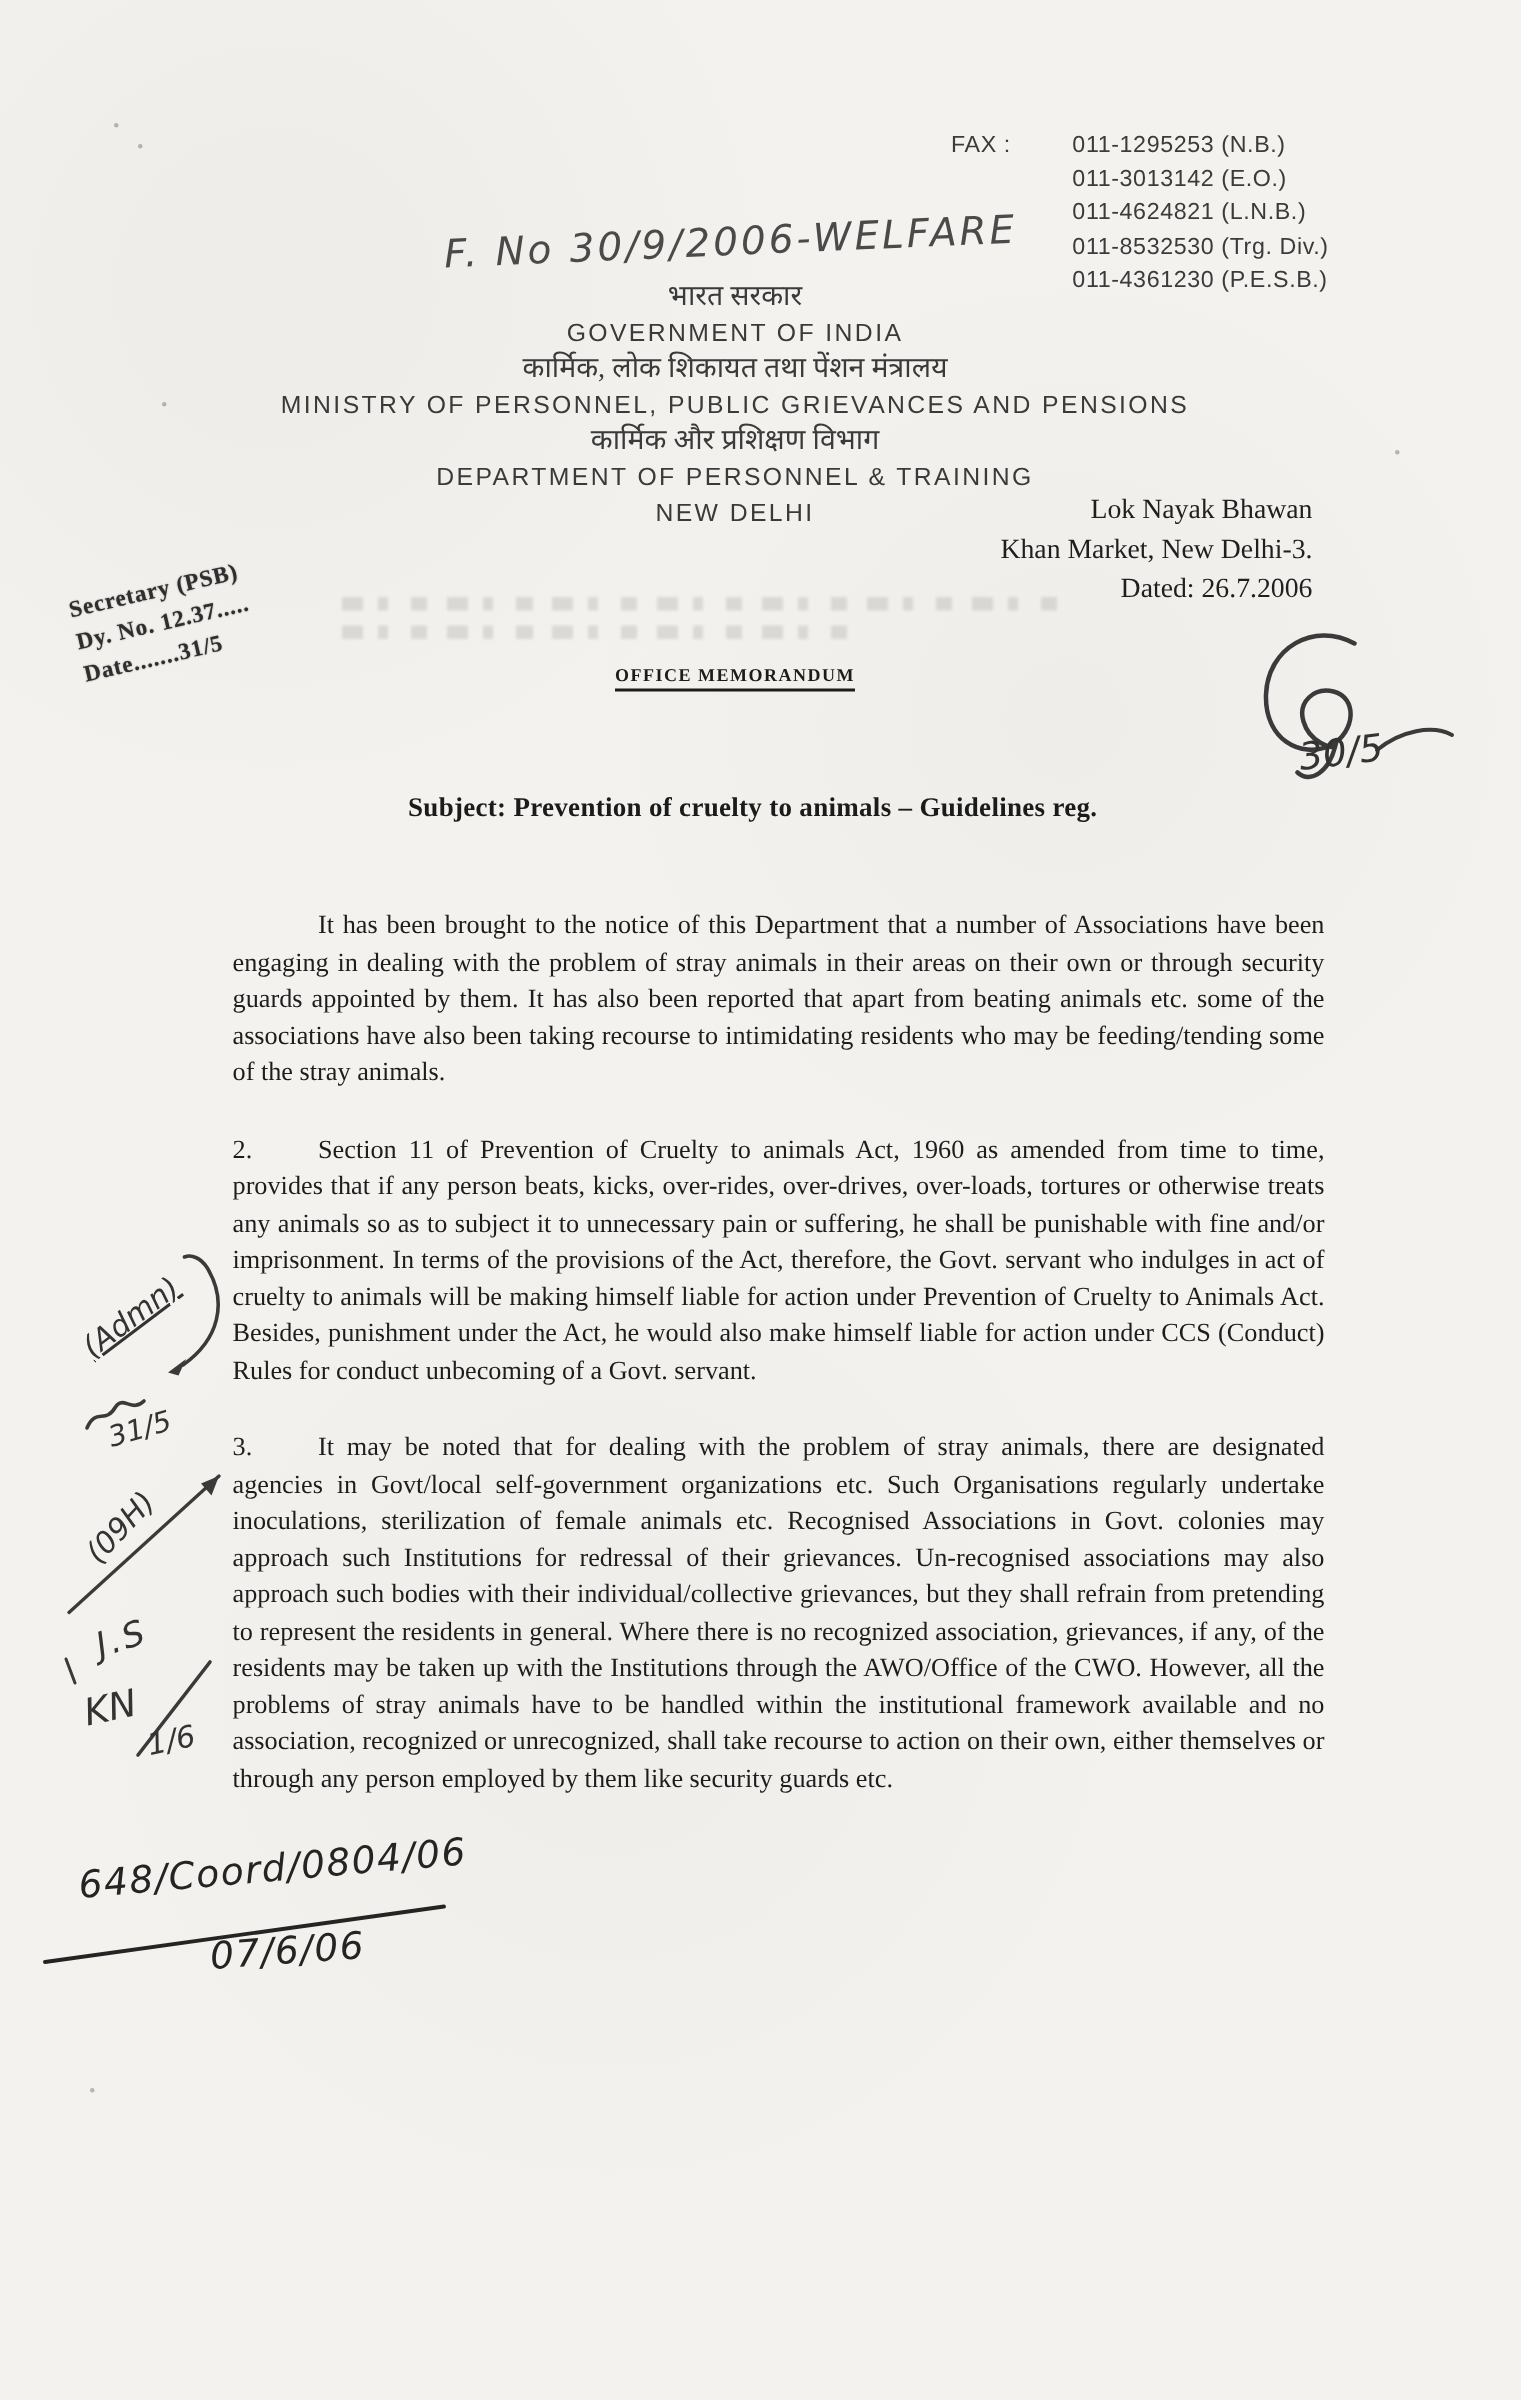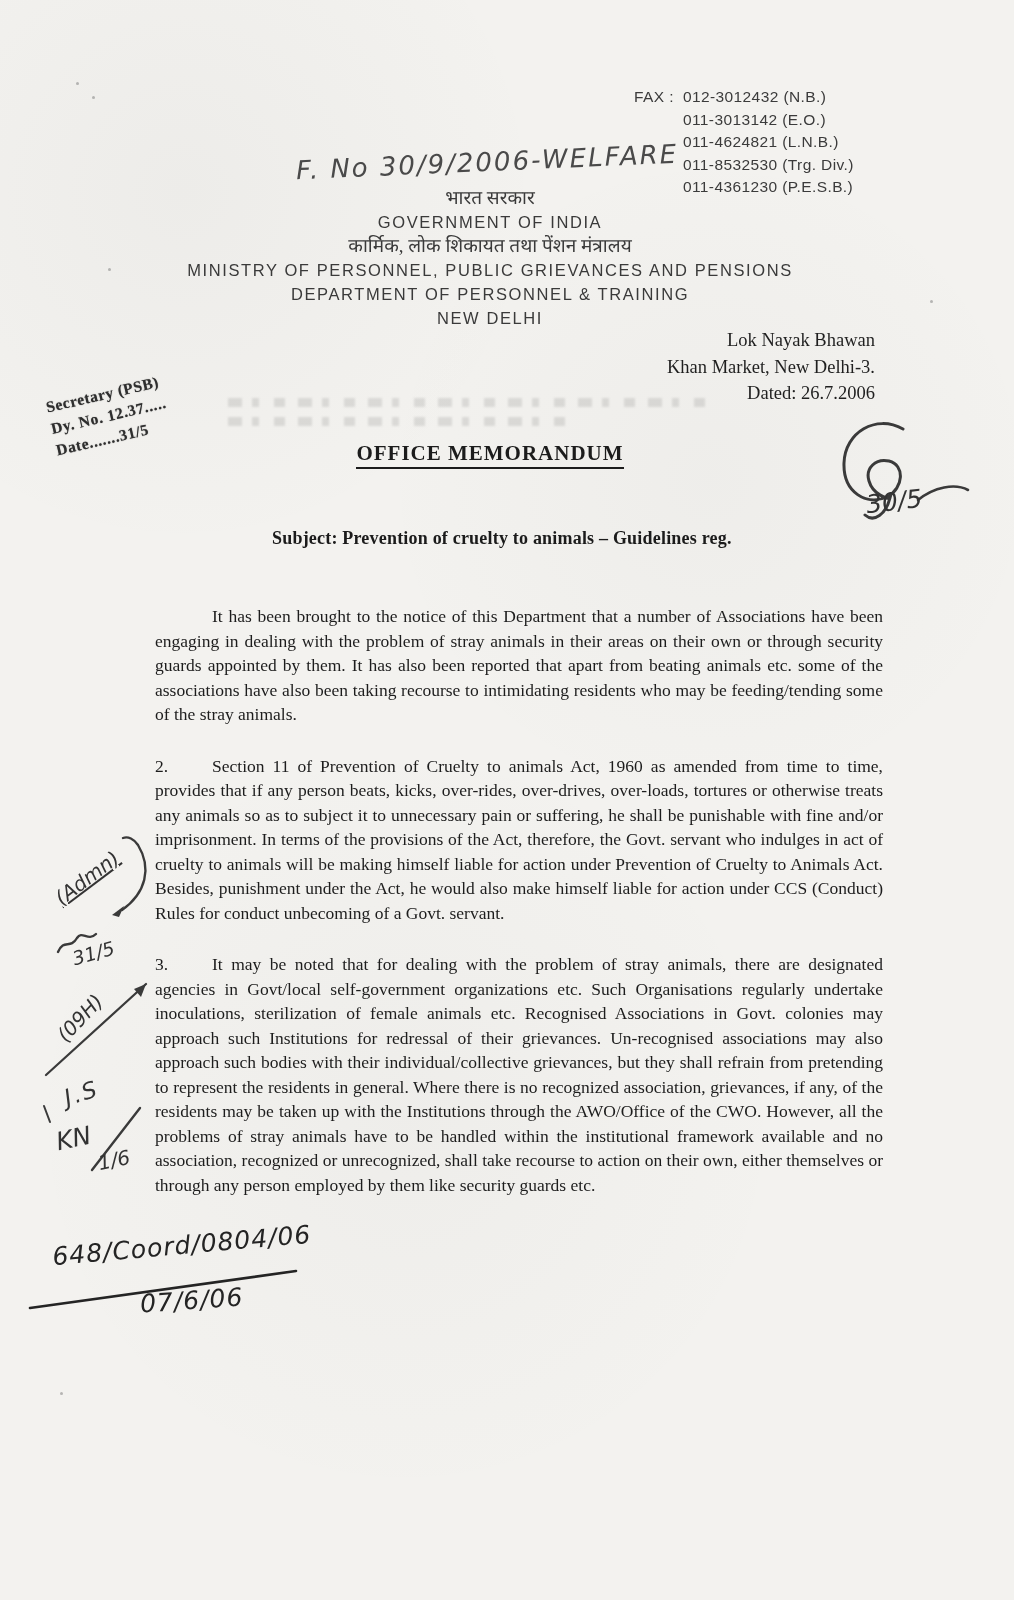--- a/index.html
+++ b/index.html
@@ -13,21 +13,21 @@
       radial-gradient(circle at 40% 70%, rgba(90,90,90,0.03), transparent 30%),
       #f3f2ef;
     overflow:hidden;
     font-family:"Liberation Serif", serif;
     color:#222;
   }
   .abs{position:absolute;}
 
   
   .fax{left:634px;top:86px;display:flex;font-family:"Liberation Sans",sans-serif;
-       font-size:15.5px;line-height:22.5px;color:#3b3b3b;letter-spacing:0.4px;}
+       font-size:15.5px;line-height:22.5px;color:#3b3b3b;letter-spacing:0.4px;gap:32px;}
   .fax-label{margin-right:9px;white-space:nowrap;}
   .fax-lines div{white-space:nowrap;}
 
   
   .hand{font-family:"DejaVu Sans",sans-serif;font-style:italic;color:#3a3a3a;
         white-space:nowrap;}
   .fno{left:296px;top:147px;font-size:26px;letter-spacing:2px;transform:rotate(-2.5deg);color:#4a4a4a;}
 
   
   .gov-header{left:117px;top:186px;width:746px;text-align:center;color:#3a3a3a;}
@@ -45,21 +45,21 @@
          text-shadow:0 0 1px rgba(46,46,46,0.65);}
 
   
   .ghost{left:228px;top:398px;width:480px;height:40px;opacity:0.15;filter:blur(1.2px);}
   .ghost div{height:9px;margin-bottom:10px;
     background:repeating-linear-gradient(90deg,#555 0 14px,transparent 14px 24px,#555 24px 31px,transparent 31px 46px,#555 46px 57px,transparent 57px 70px);}
   .ghost div:nth-child(2){width:72%;}
 
   
   .om-title{left:0;top:441px;width:980px;text-align:center;}
-  .om-title span{display:inline-block;font-weight:bold;font-size:21px;letter-spacing:1px;
+  .om-title span{display:inline-block;font-weight:bold;font-size:12px;letter-spacing:1px;
                  color:#1c1c1c;border-bottom:2.5px solid #1c1c1c;padding-bottom:1px;}
 
   .approval{left:866px;top:487px;font-size:25px;transform:rotate(-7deg);color:#333;}
 
   .subject{left:272px;top:528px;font-weight:bold;font-size:18px;color:#1b1b1b;letter-spacing:0.2px;text-align:right;}
 
   
   .body{left:155px;top:588px;width:728px;font-size:17.5px;line-height:24.5px;
         text-align:justify;color:#1d1d1d;margin-top:16px;}
   .body p{margin:0 0 27px 0;}
@@ -84,35 +84,36 @@
   .speck{position:absolute;width:3px;height:3px;border-radius:50%;background:#6a6a6a;opacity:0.45;}
 </style>
 </head>
 <body>
 
 <div class="page">
 
   <div class="abs fax">
     <span class="fax-label">FAX :</span>
     <div class="fax-lines">
-      <div>012-3012432 (N.B.)</div>
+      <div>011-1295253 (N.B.)</div>
       <div>011-3013142 (E.O.)</div>
       <div>011-4624821 (L.N.B.)</div>
       <div>011-8532530 (Trg. Div.)</div>
       <div>011-4361230 (P.E.S.B.)</div>
     </div>
   </div>
 
   <div class="abs hand fno">F. No 30/9/2006-WELFARE</div>
 
   <div class="abs gov-header">
     <div class="hi">भारत सरकार</div>
     <div class="en">GOVERNMENT OF INDIA</div>
     <div class="hi">कार्मिक, लोक शिकायत तथा पेंशन मंत्रालय</div>
     <div class="en">MINISTRY OF PERSONNEL, PUBLIC GRIEVANCES AND PENSIONS</div>
+    <div class="hi">कार्मिक और प्रशिक्षण विभाग</div>
     <div class="en">DEPARTMENT OF PERSONNEL &amp; TRAINING</div>
     <div class="en">NEW DELHI</div>
   </div>
 
   <div class="abs addr">
     <div>Lok Nayak Bhawan</div>
     <div>Khan Market, New Delhi-3.</div>
     <div>Dated: 26.7.2006</div>
   </div>
 

